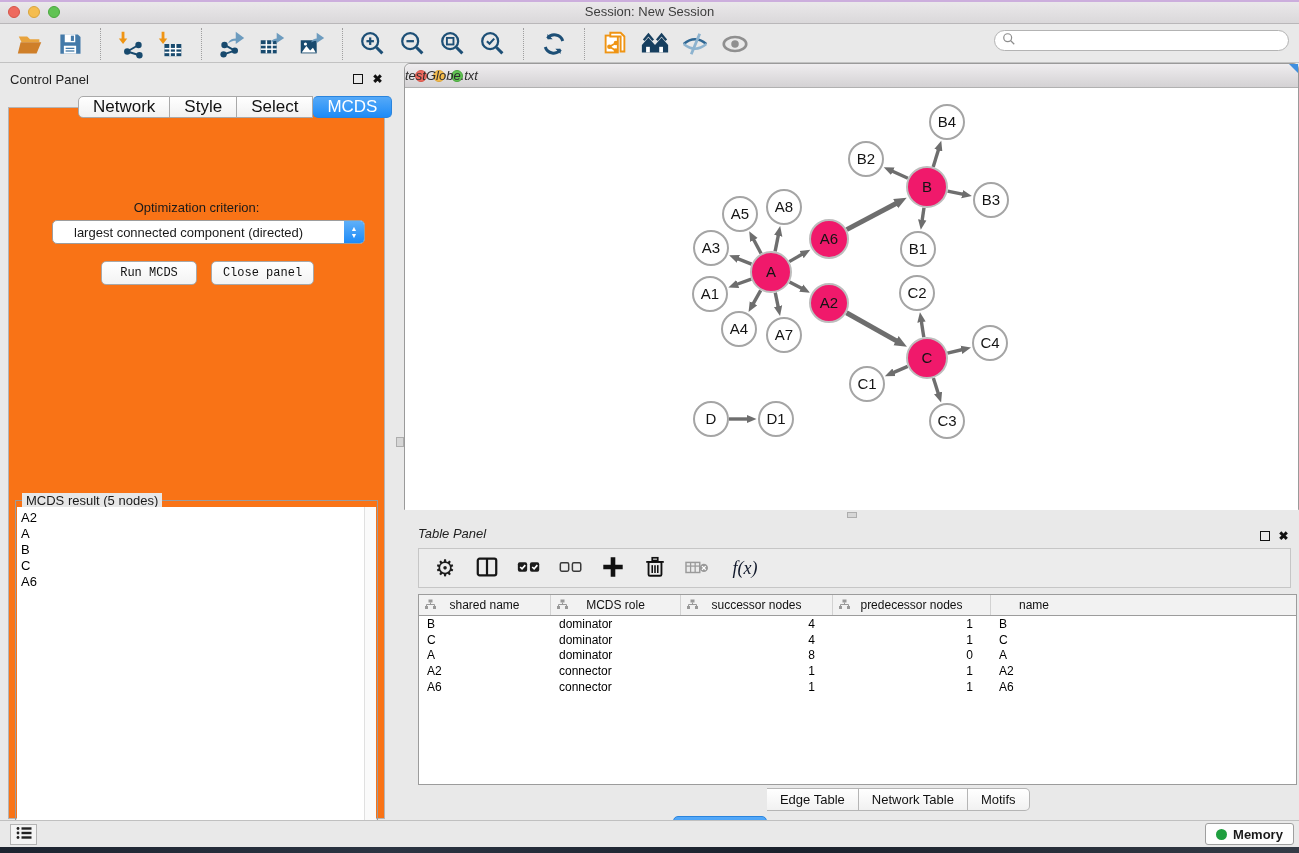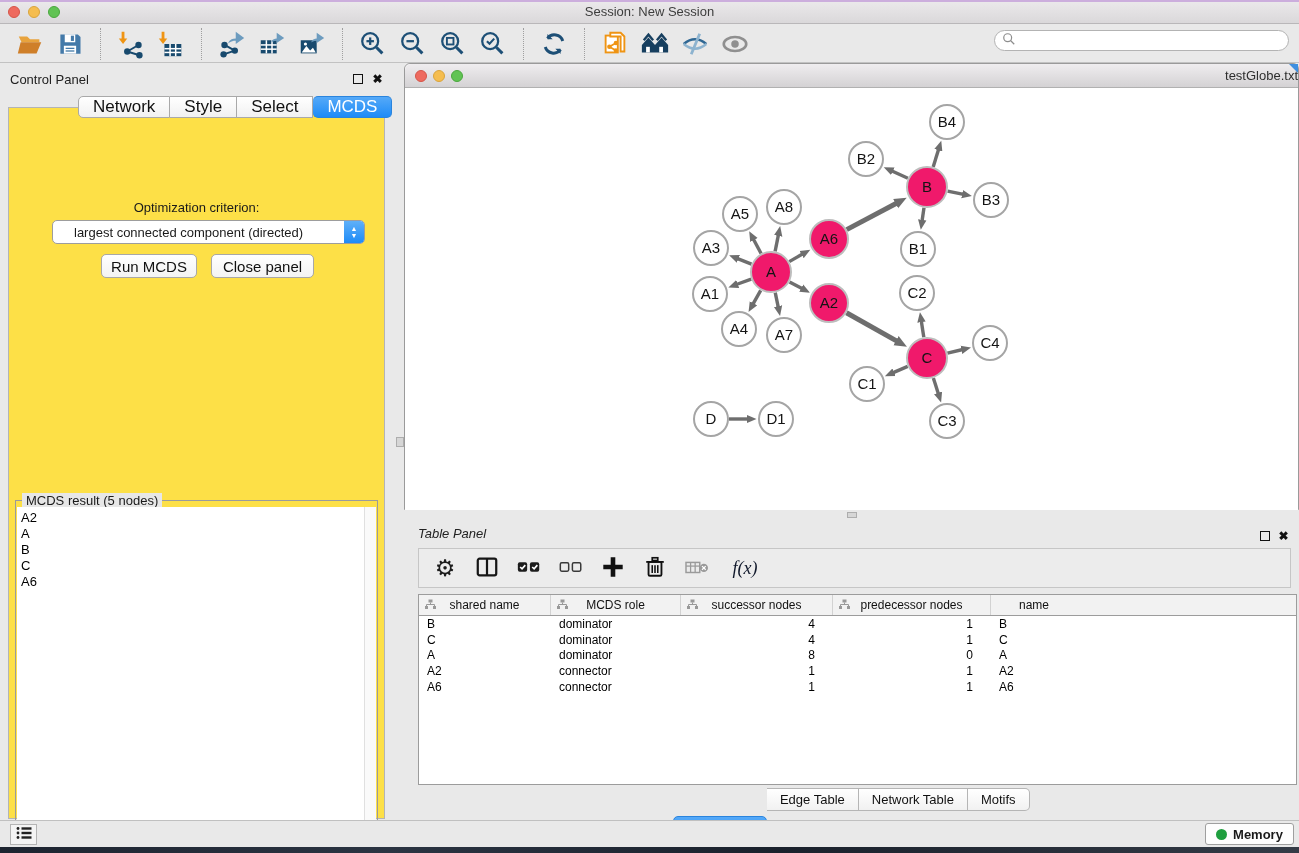--- a/index.html
+++ b/index.html
@@ -27,36 +27,36 @@
   .searchbox { position:absolute; right:10px; top:5px; width:295px; height:21px; background:#fff;
     border:1px solid #b3b3b3; border-radius:11px; display:flex; align-items:center; padding-left:7px; }
   .searchbox input { border:none; outline:none; flex:1; font-size:12px; background:transparent; font-family:"Liberation Sans",sans-serif; }
 
   
   .control-panel { position:absolute; left:0; top:63px; width:396px; height:757px; background:#e9e9e9; }
   .cp-header { position:absolute; left:10px; top:9px; font-size:13px; color:#222; }
   .panel-ctrl { position:absolute; top:9px; width:13px; height:13px; display:flex; align-items:center; justify-content:center; font-size:12px; color:#111; }
   .cp-float { right:32px; } .cp-close { right:12px; }
   .float-glyph { width:10px; height:10px; border:1.5px solid #111; display:inline-block; }
-  .cp-body { position:absolute; left:8px; top:44px; width:377px; height:712px; background:#fde047; border:1px solid #b4b4b4; }
+  .cp-body { position:absolute; left:8px; top:44px; width:377px; height:712px; background:#f97316; border:1px solid #b4b4b4; }
   .cp-tabs { position:absolute; left:78px; top:33px; height:22px; display:flex; z-index:3; }
   .cp-tab { height:22px; padding:0 14px; background:linear-gradient(#ffffff,#f1f1f1); border:1px solid #a9a9a9;
     border-left-width:0; display:flex; align-items:center; font-size:17px; color:#111; }
   .cp-tab:first-child { border-left-width:1px; border-radius:5px 0 0 5px; }
   .cp-tab.active { background:linear-gradient(#55a9f8,#1e8bf7); color:#fff; border-color:#2a84dd; border-radius:5px; }
   .opt-label { position:absolute; left:0; width:100%; top:92px; text-align:center; font-size:13px; }
   .combo { position:absolute; left:43px; top:112px; width:313px; height:24px; background:#fff; border:1px solid #9d9d9d;
     border-radius:5px; display:flex; align-items:center; }
   .combo-text { flex:1; padding-left:21px; font-size:13px; white-space:nowrap; }
   .combo-step { width:20px; height:22px; margin-right:0px; background:linear-gradient(#5fb0f9,#1e8bf7);
     border-radius:0 4px 4px 0; display:flex; flex-direction:column; align-items:center; justify-content:center; gap:1px; }
   .combo-step span { color:#fff; font-size:7px; line-height:6px; }
   .mac-btn { position:absolute; height:24px; background:linear-gradient(#ffffff,#f3f3f3); border:1px solid #a8a8a8;
-    border-radius:5px; font-size:15px; color:#111; display:flex; align-items:center; justify-content:center;
-    font-family:Liberation Sans, sans-serif; }
+    border-radius:5px; font-size:12px; color:#111; display:flex; align-items:center; justify-content:center;
+    font-family:Liberation Mono, monospace;margin-top:7px; }
   .btn-run { left:92px; top:146px; width:96px; }
   .btn-closep { left:202px; top:146px; width:103px; }
   .result-group { position:absolute; left:6px; top:392px; width:363px; height:345px; border:1px solid #9b9b9b; }
   .result-legend { position:absolute; left:6px; top:-8px; background:#e7e7e7; padding:0 4px; font-size:13px; }
   .result-list { position:absolute; left:1px; top:6px; width:349px; height:337px; background:#fff; overflow:hidden;
     padding:3px 0 0 4px; }
   .result-scroll { position:absolute; right:1px; top:6px; width:12px; height:337px; background:#fafafa; border-left:1px solid #e0e0e0; }
   .result-item { font-size:13px; line-height:16px; color:#000; }
 
   
@@ -67,21 +67,21 @@
 
   
   .net-window { position:absolute; left:404px; top:63px; width:895px; height:447px;
     border:1px solid #9a9a9a; border-radius:6px 6px 0 0; background:#fff; }
   .net-titlebar { position:absolute; left:0; top:0; width:100%; height:24px;
     background:linear-gradient(180deg,#efedef 0%,#d4d2d4 100%); border-bottom:1px solid #b1b1b1; border-radius:6px 6px 0 0; }
   .net-titlebar .traffic { top:6px; }
   .nt-red { left:10px; background:#ee6a5f; border:1px solid #d55549; }
   .nt-yel { left:28px; background:#f5bd4f; border:1px solid #d9a43c; }
   .nt-grn { left:46px; background:#61c354; border:1px solid #4aa73e; }
-  .net-title { position:absolute; left:0; right:0; top:4px; text-align:right; font-size:13px; color:#2e2e2e; }
+  .net-title { position:absolute; left:0; right:0; top:4px; text-align:left; font-size:13px; color:#2e2e2e;font-style:italic; }
   .corner-wedge { position:absolute; right:0; top:0; width:0; height:0;
     border-top:9px solid #3f8fe0; border-left:9px solid transparent; }
   .net-canvas { position:absolute; left:0; top:25px; width:893px; height:545px; background:#fff; overflow:hidden; }
   .resize-grip { position:absolute; right:2px; bottom:2px; width:14px; height:14px; }
   .graph-node-label { font-size:15px; fill:#141414; font-family:"Liberation Sans",sans-serif; }
 
   
   .table-panel { position:absolute; left:404px; top:520px; width:895px; height:300px; background:#e9e9e9; }
   .tp-header { position:absolute; left:14px; top:6px; font-size:13px; color:#222;font-style:italic; }
   .tp-float { right:28px; } .tp-close { right:9px; }

